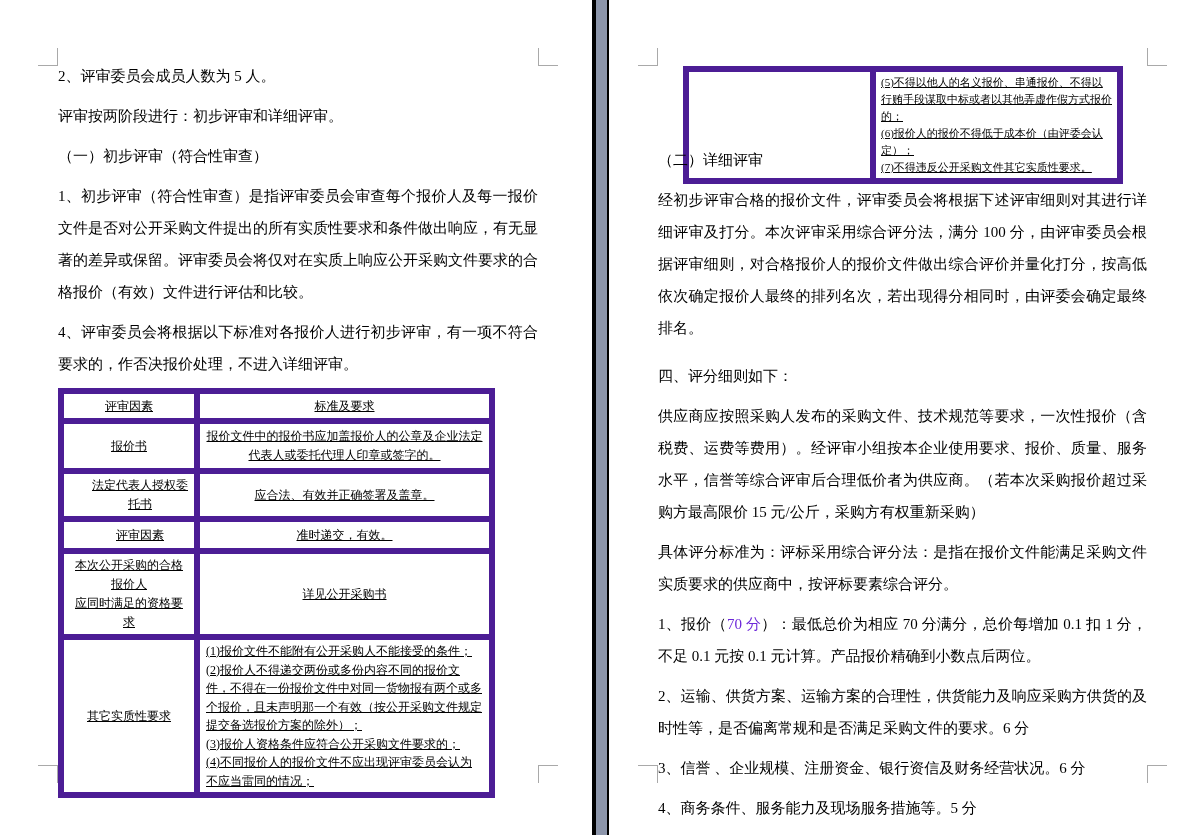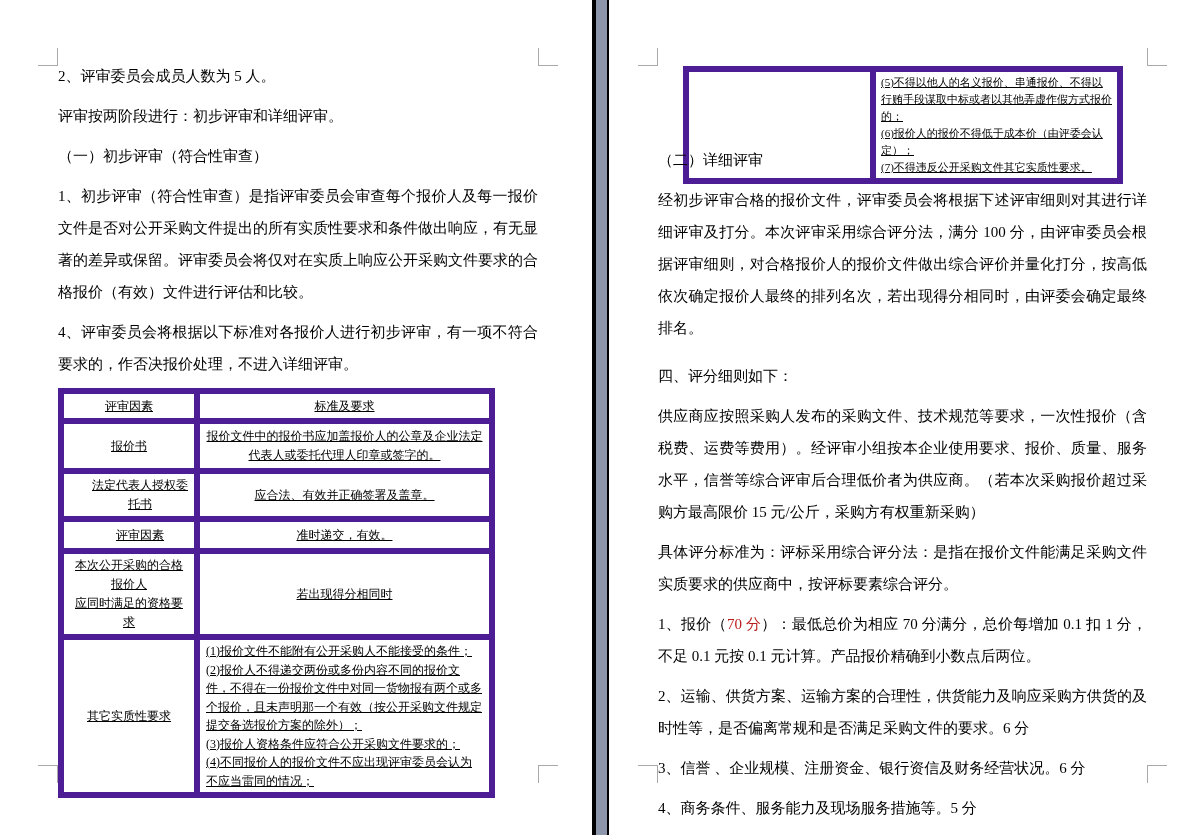--- a/index.html
+++ b/index.html
@@ -24,21 +24,21 @@
   .mark.br{border-left-width:1px;border-top-width:1px;}
   .m-top{top:48px;} .m-bottom{top:765px;}
   .m-left-a{left:38px;} .m-right-a{left:538px;}   
   .m-left-b{left:29px;} .m-right-b{left:538px;}   
 
   .content{position:absolute;text-align:justify;font-size:15px;line-height:32px;}
   #left-content{left:58px;top:60px;width:480px;}
   #right-content{left:49px;top:144px;width:489px;}
   .para{margin:0 0 8px 0;}
   .gap-top{margin-top:16px;}
-  .red{color:#b91c1c;}
+  .red{color:#6d28d9;}
 
   table{border-collapse:collapse;table-layout:fixed;}
   td{border:6px solid #4c1d95;vertical-align:middle;text-align:center;
      padding:2px 6px;font-size:12px;line-height:19px;text-decoration:underline;}
   #criteria-table{width:437px;margin-top:4px;}
   #criteria-table col.c1{width:136px;}
   #criteria-table td.req-list{text-align:left;line-height:18.5px;}
   .pre{white-space:pre-line;text-align:center;}
   td.h-row{height:20px;}
   td.r-tall{height:40px;margin-left:28px;}
@@ -83,21 +83,21 @@
         <td class="r-short">法定代表人授权委托书</td>
         <td>应合法、有效并正确签署及盖章。</td>
       </tr>
       <tr>
         <td class="r-short">评审因素</td>
         <td>准时递交，有效。</td>
       </tr>
       <tr>
         <td class="r-tall pre">本次公开采购的合格报价人
 应同时满足的资格要求</td>
-        <td>若出现得分相同时</td>
+        <td>详见公开采购书</td>
       </tr>
       <tr>
         <td>其它实质性要求</td>
         <td class="req-list pre">(1)报价文件不能附有公开采购人不能接受的条件；
 (2)报价人不得递交两份或多份内容不同的报价文件，不得在一份报价文件中对同一货物报有两个或多个报价，且未声明那一个有效（按公开采购文件规定提交备选报价方案的除外）；
 (3)报价人资格条件应符合公开采购文件要求的；
 (4)不同报价人的报价文件不应出现评审委员会认为不应当雷同的情况；</td>
       </tr>
     </tbody>
       </table>

